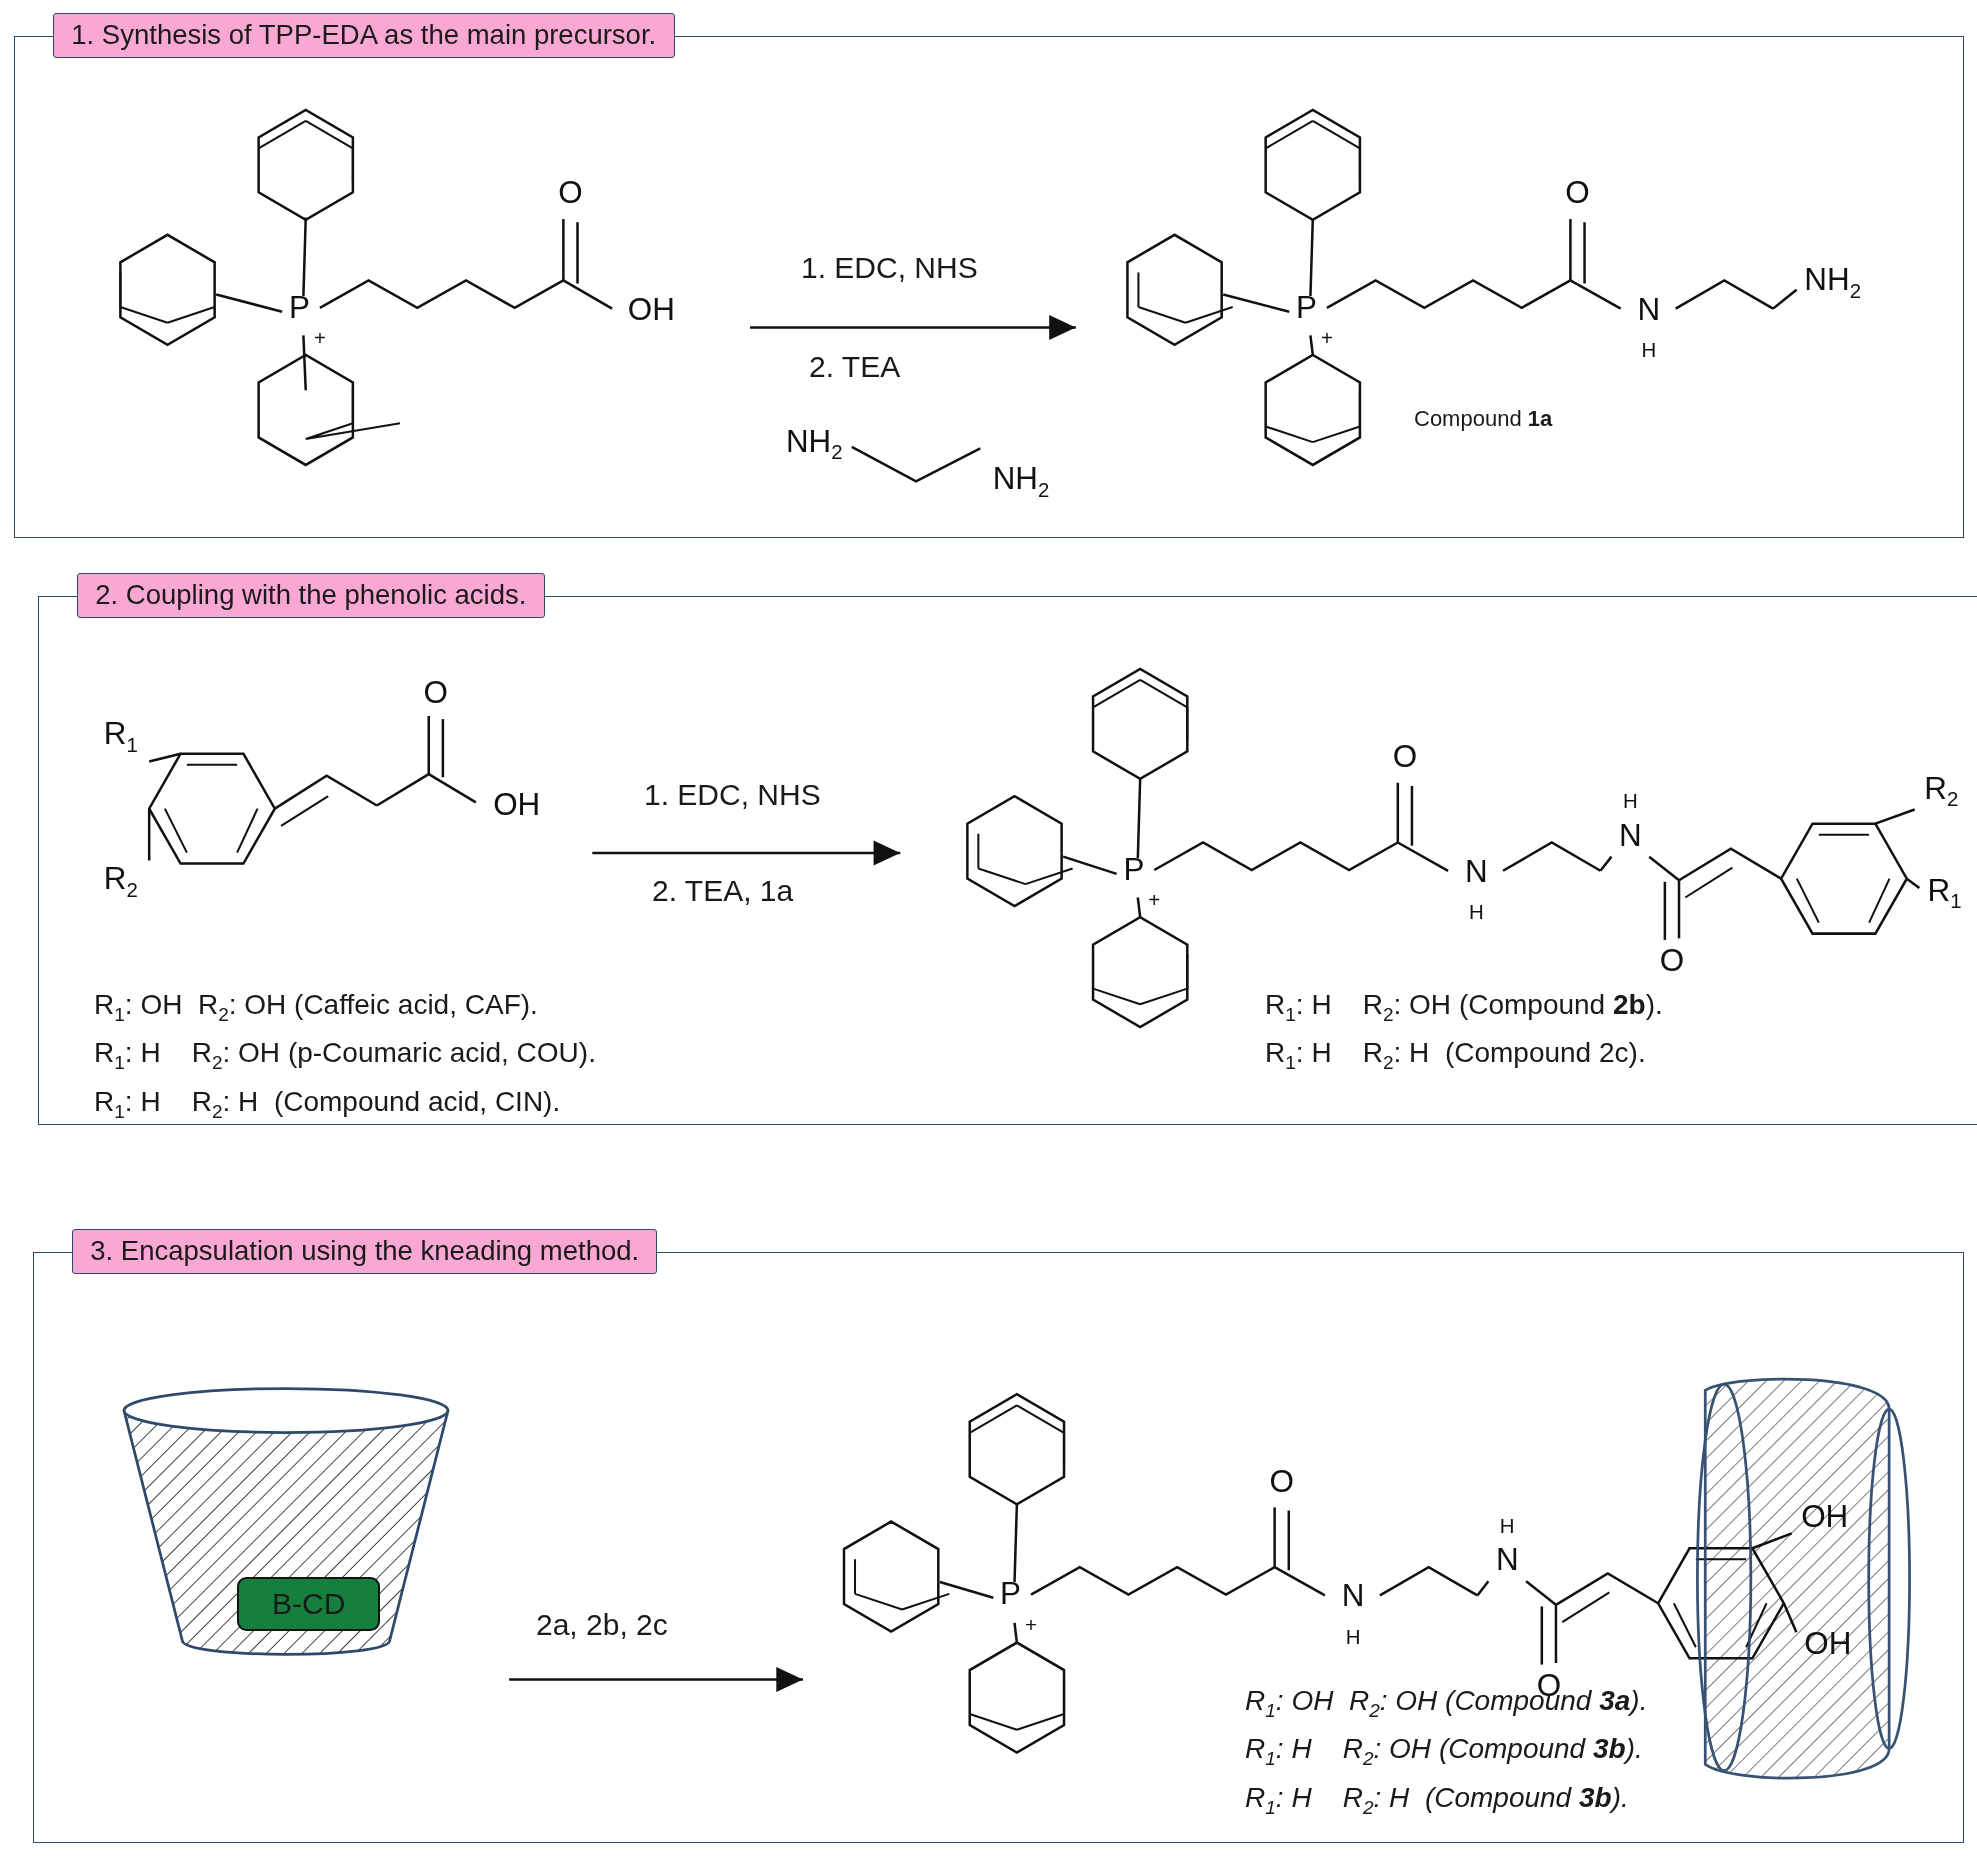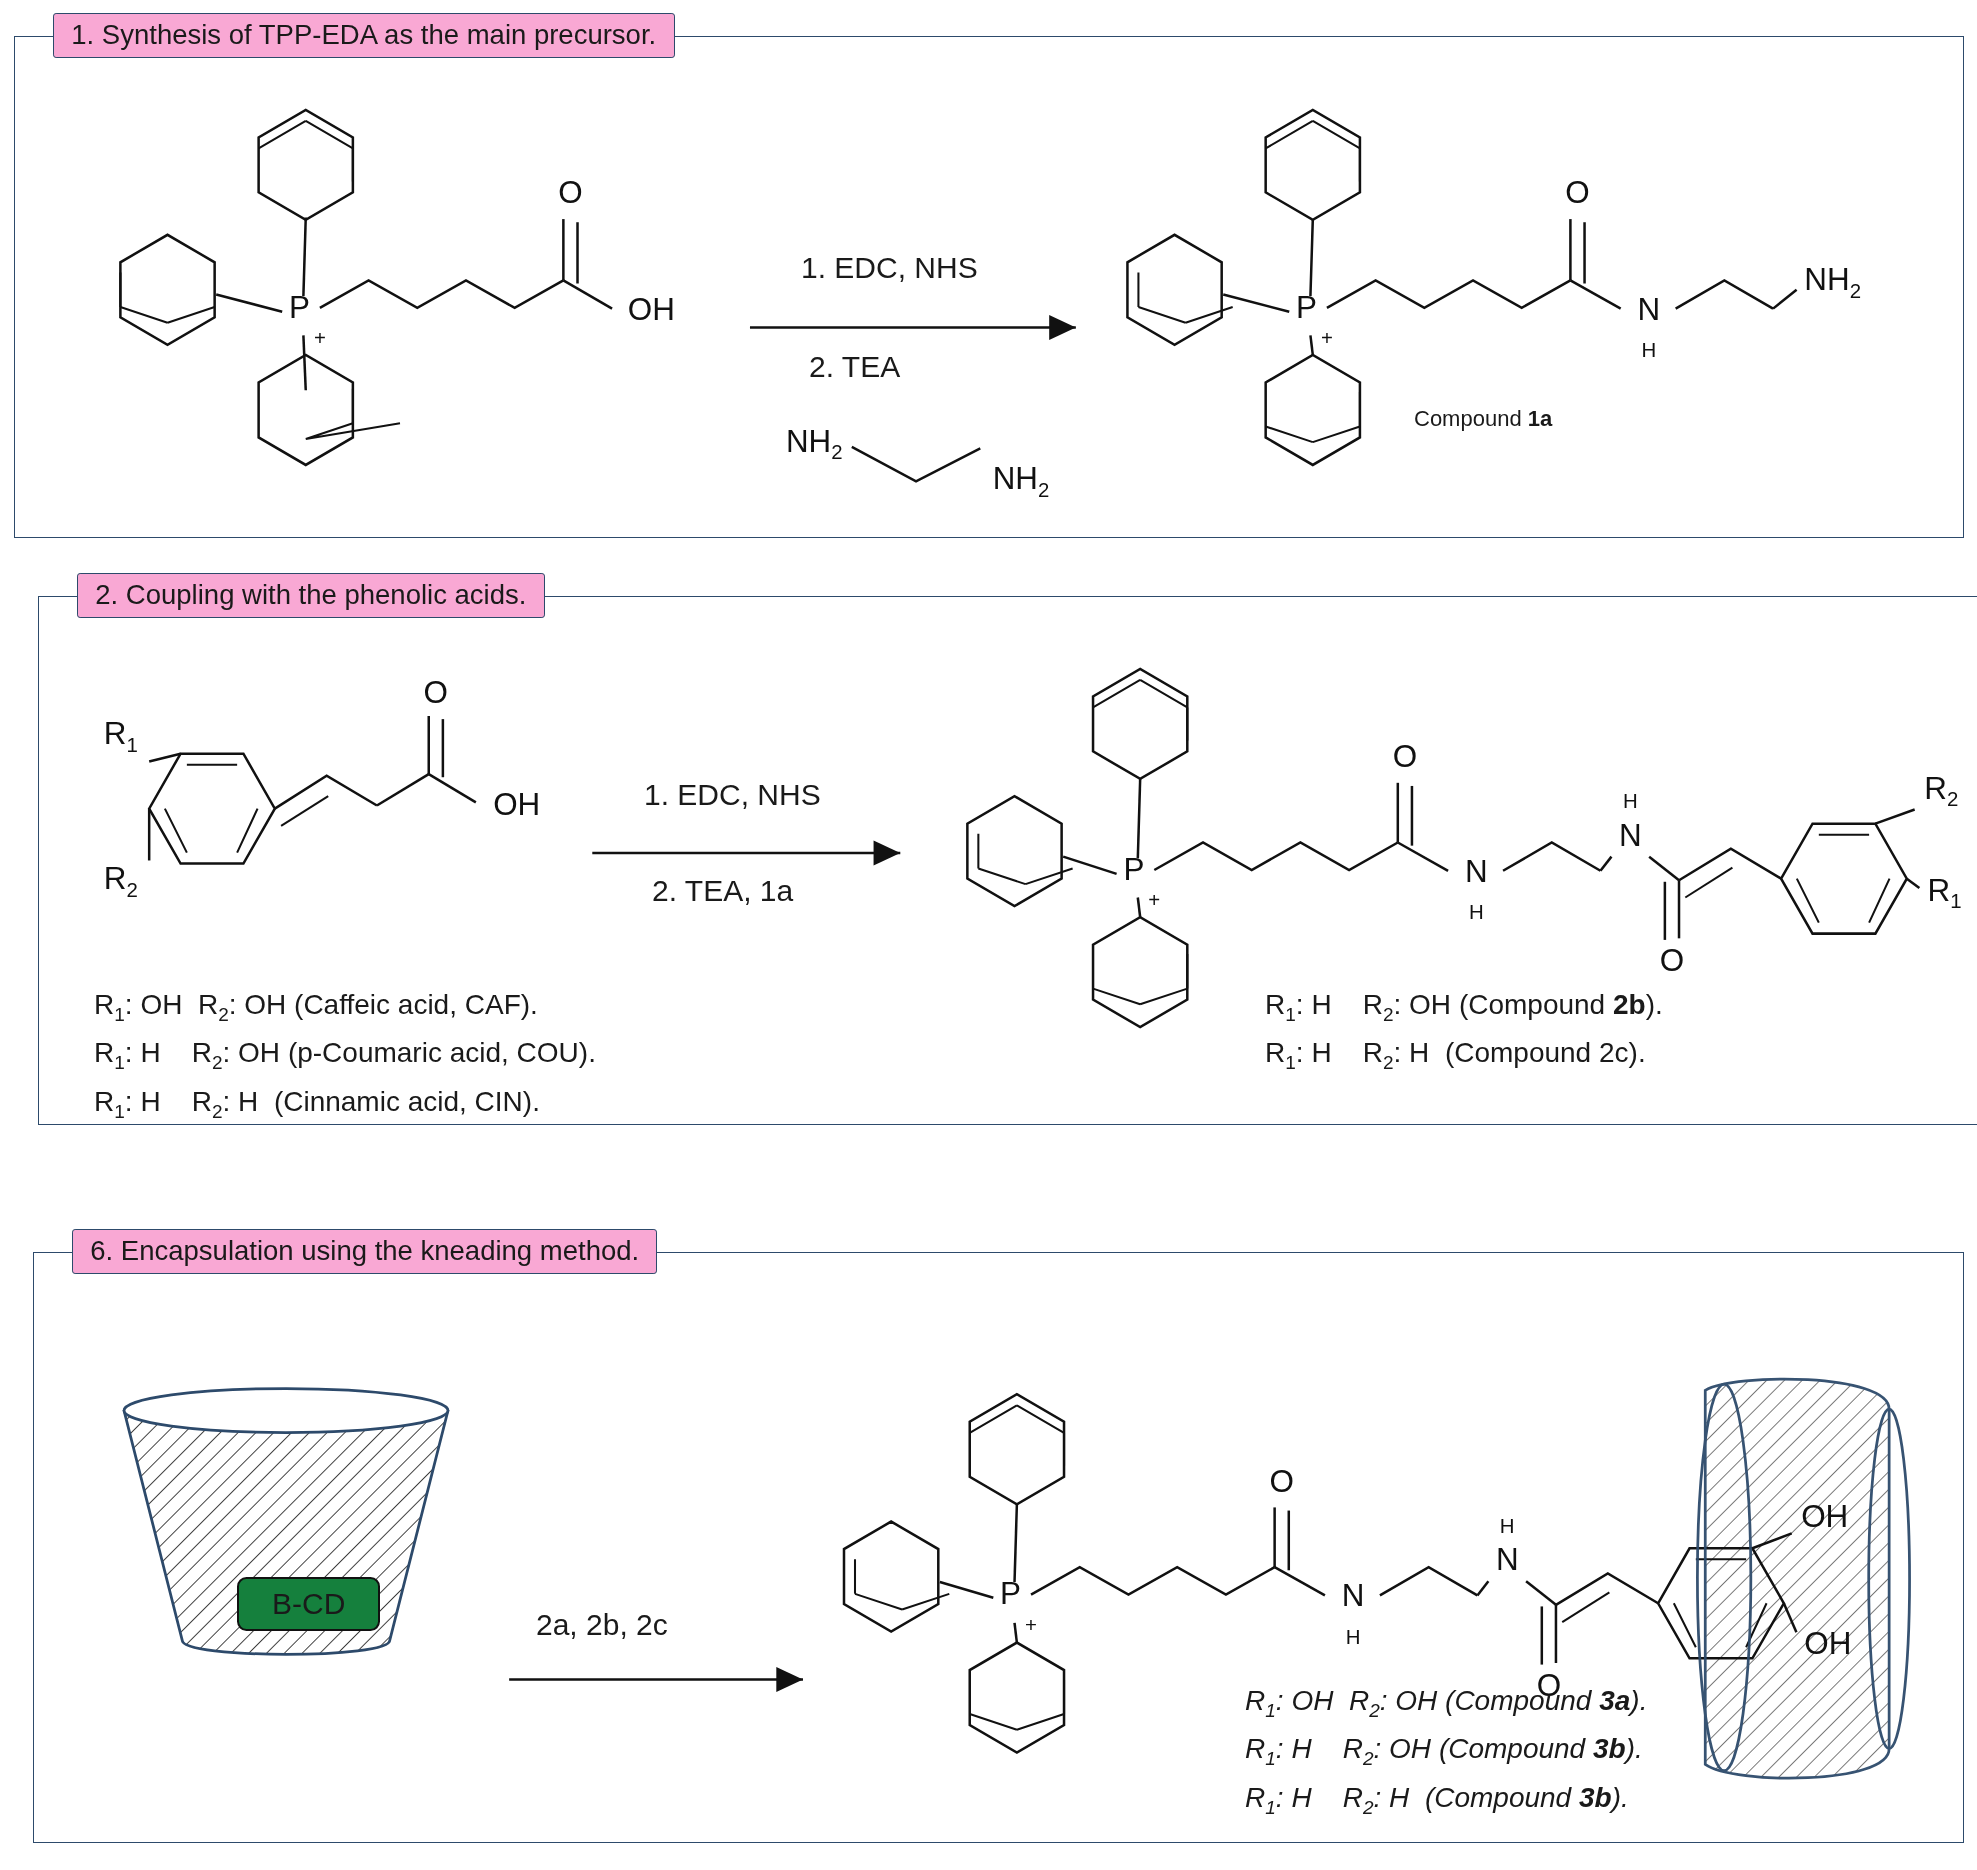--- a/index.html
+++ b/index.html
@@ -246,36 +246,36 @@
   </svg>
 
   <div class="legend" style="left:55px; top:385px;">
     <div>
       R<span class="sub">1</span>: <span>OH</span>&nbsp;&nbsp;R<span class="sub">2</span>: <span>OH</span>&nbsp;<span>(Caffeic acid, CAF).</span>
     </div>
     <div>
       R<span class="sub">1</span>: <span>H</span>&nbsp;&nbsp;&nbsp;&nbsp;R<span class="sub">2</span>: <span>OH</span>&nbsp;<span>(p-Coumaric acid, COU).</span>
     </div>
     <div>
-      R<span class="sub">1</span>: <span>H</span>&nbsp;&nbsp;&nbsp;&nbsp;R<span class="sub">2</span>: <span>H</span>&nbsp;&nbsp;<span>(Cinnamic acid, CIN).</span>
+      R<span class="sub">1</span>: <span>H</span>&nbsp;&nbsp;&nbsp;&nbsp;R<span class="sub">2</span>: <span>H</span>&nbsp;&nbsp;<span>(Compound acid, CIN).</span>
     </div>
   </div>
 
   <div class="legend" style="left:1226px; top:385px;">
     <div>
       R<span class="sub">1</span>: <span>H</span>&nbsp;&nbsp;&nbsp;&nbsp;R<span class="sub">2</span>: <span>OH</span>&nbsp;<span>(Compound </span><b>2b</b><span>).</span>
     </div>
     <div>
       R<span class="sub">1</span>: <span>H</span>&nbsp;&nbsp;&nbsp;&nbsp;R<span class="sub">2</span>: <span>H</span>&nbsp;&nbsp;<span>(Compound </span><span>2c).</span>
     </div>
   </div>
 </div>
 
 <div class="panel" id="panel3">
-  <div class="panel-title">6. Encapsulation using the kneading method.</div>
+  <div class="panel-title">3. Encapsulation using the kneading method.</div>
 
   <svg class="chem" style="left:79px; top:126px;" width="346" height="299" viewBox="0 0 440 380">
     <defs>
       <pattern id="hatchA" patternUnits="userSpaceOnUse" width="16" height="16" patternTransform="rotate(45)">
         <line x1="0" y1="0" x2="0" y2="16" stroke="#111" stroke-width="2"></line>
       </pattern>
     </defs>
     <path d="M14,40 C14,14 426,14 426,40 L352,332 C352,356 88,356 88,332 Z" fill="url(#hatchA)" stroke="#2d4a6b" stroke-width="3.5"></path>
     <ellipse cx="220" cy="40" rx="206" ry="28" fill="#ffffff" stroke="#2d4a6b" stroke-width="3.5"></ellipse>
   </svg>

